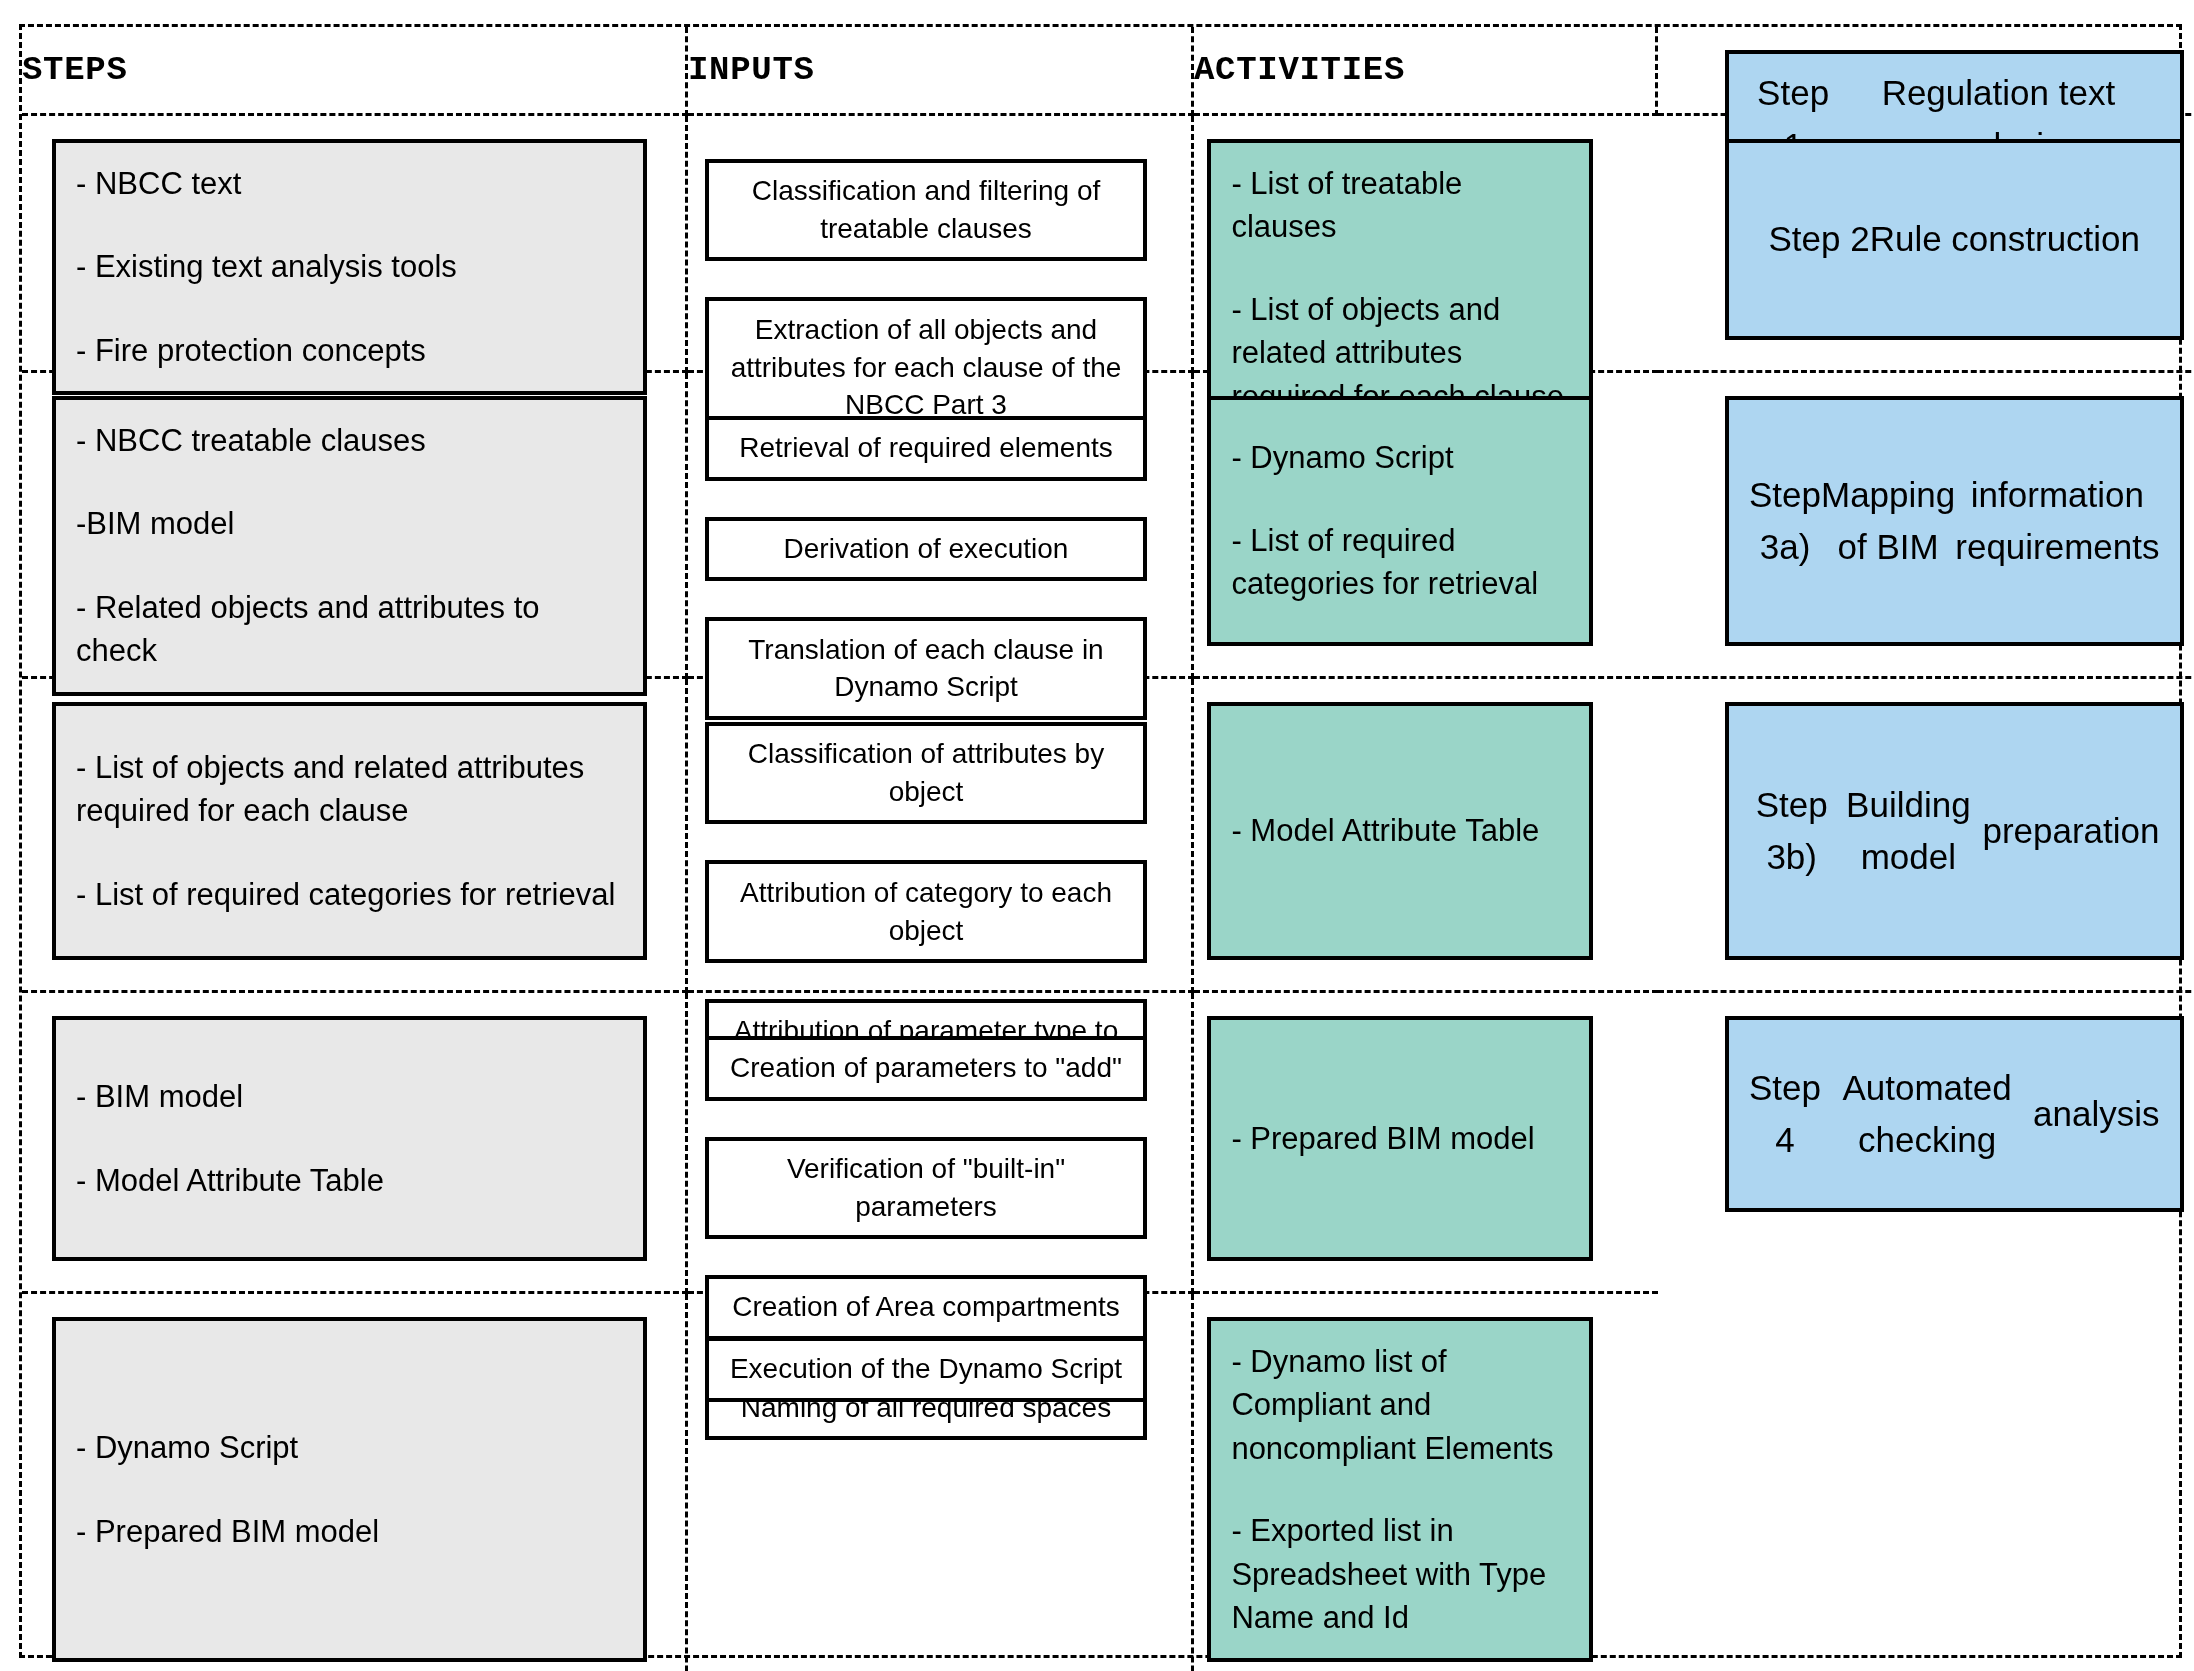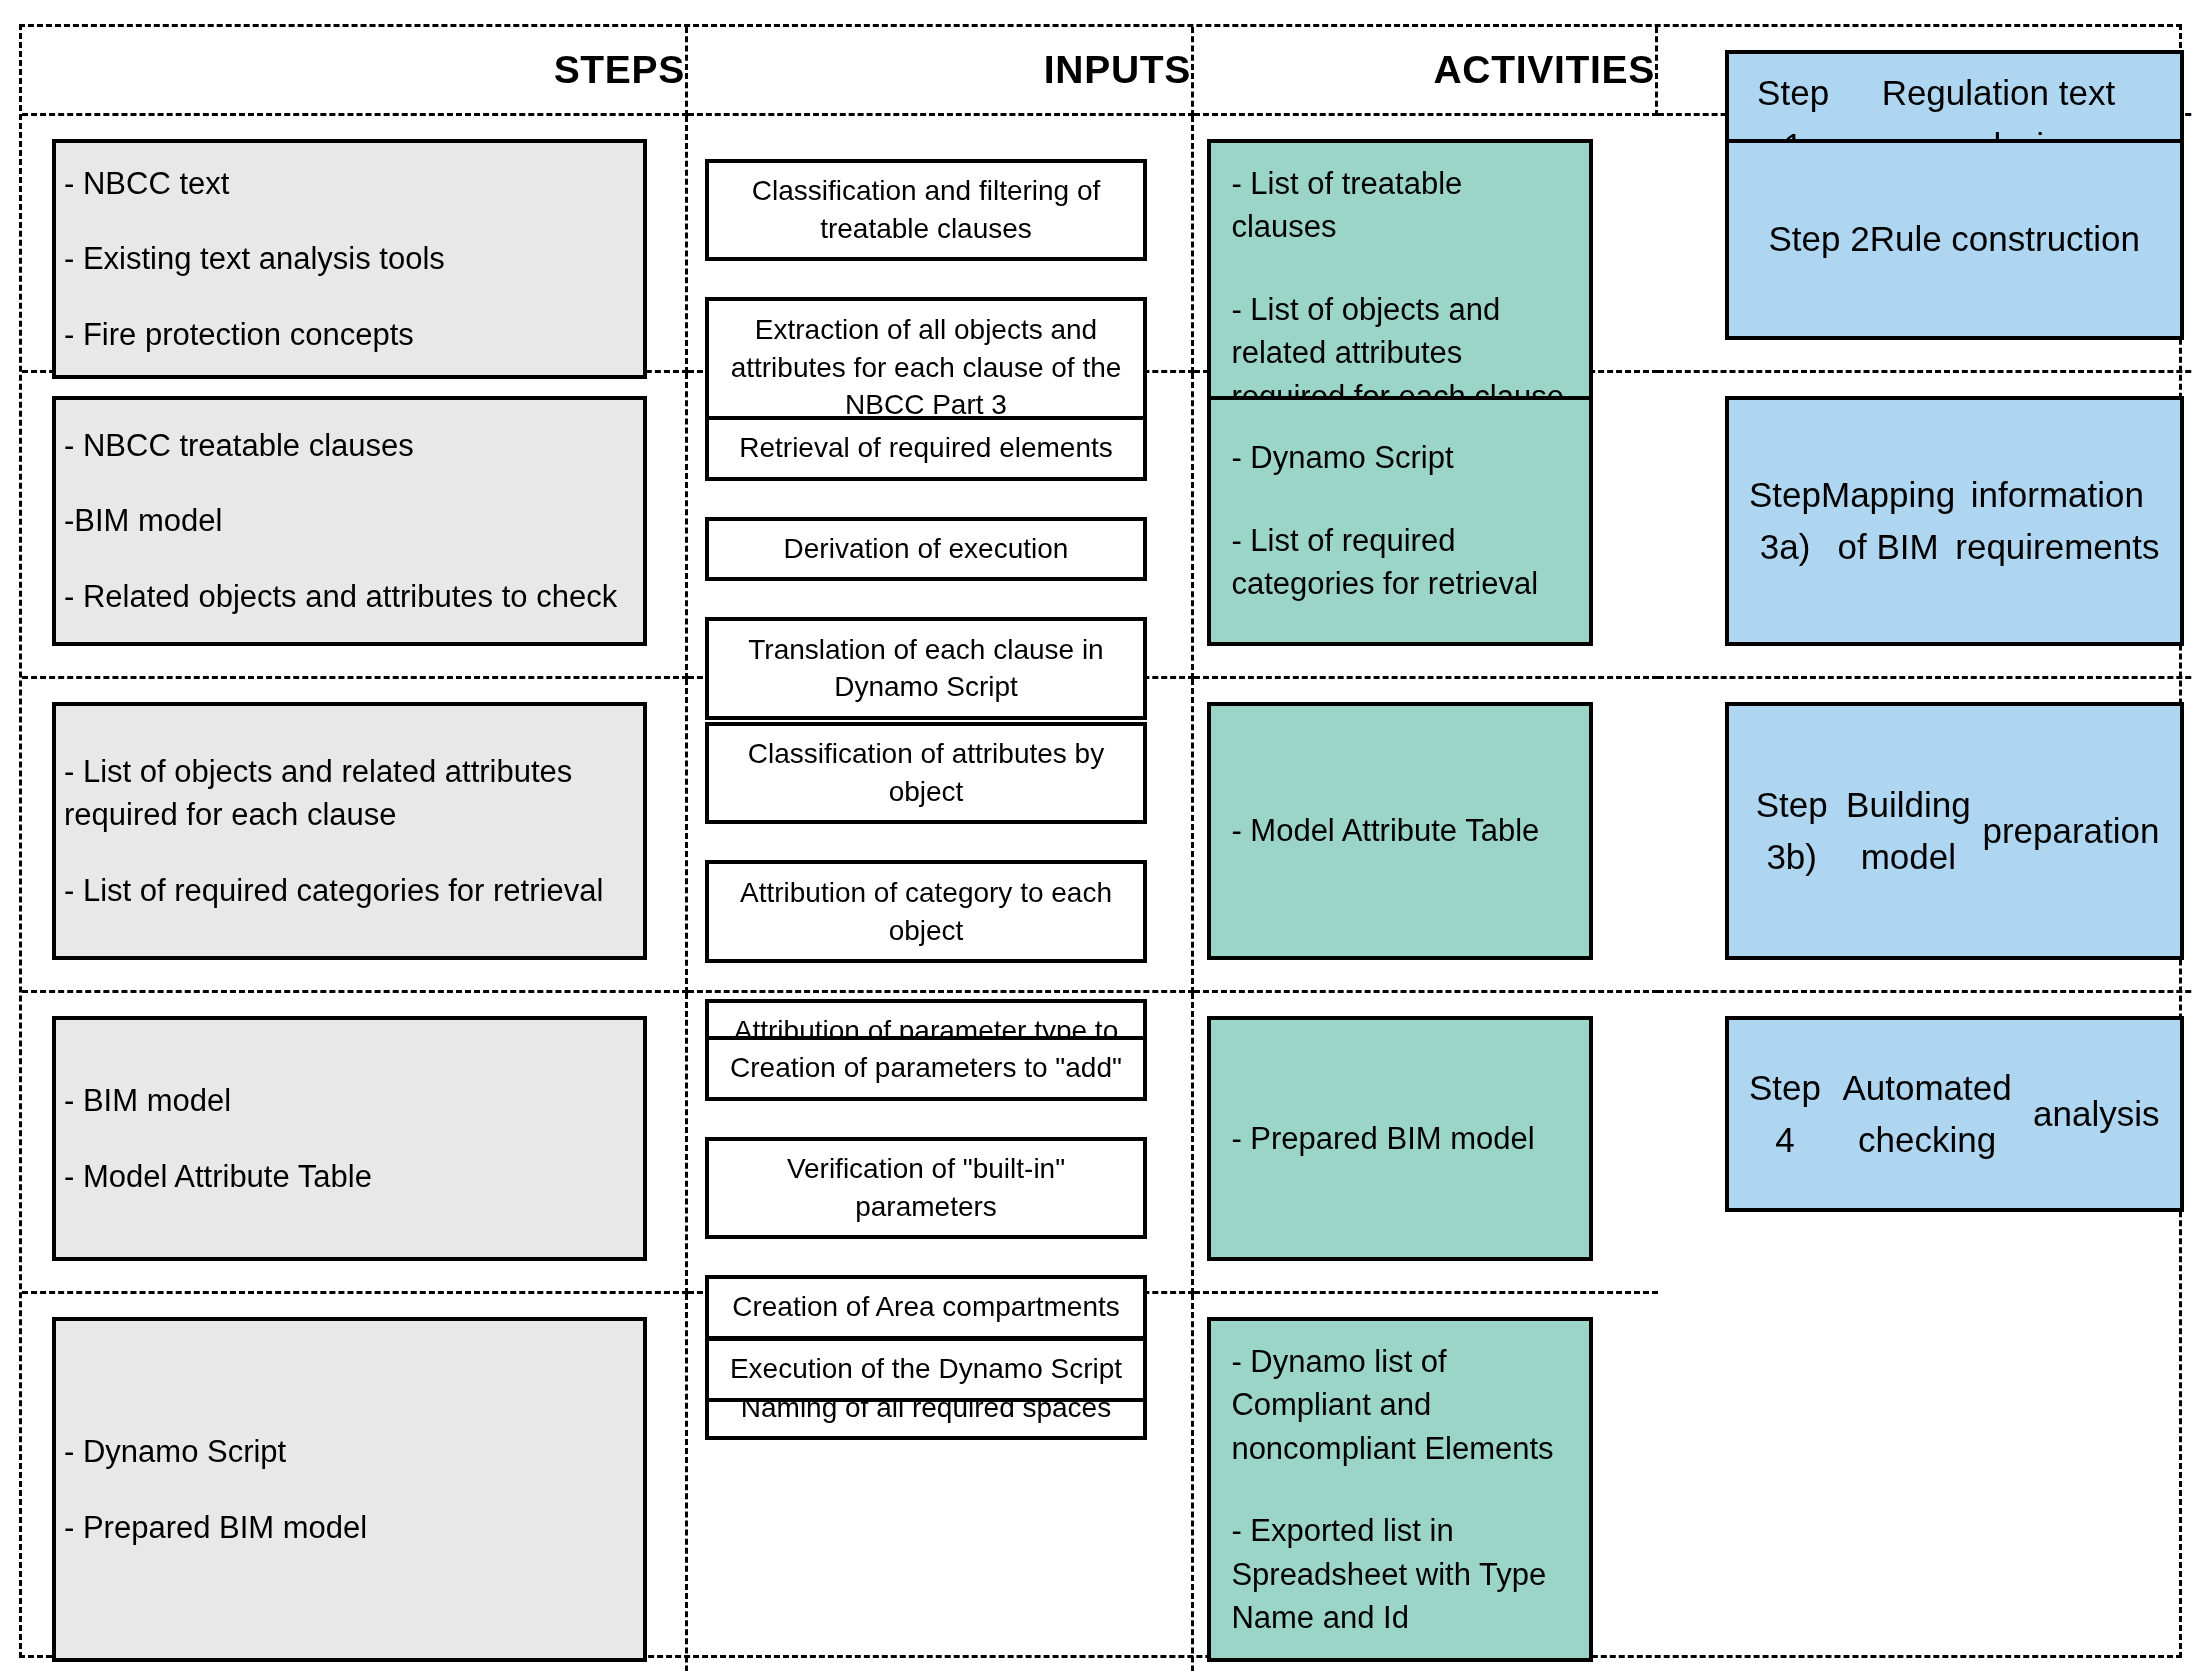--- a/index.html
+++ b/index.html
@@ -31,24 +31,25 @@
     border-right: 3.4px dashed var(--border, #000);
     border-bottom: 3.4px dashed var(--border, #000);
     display: flex;
     flex-direction: column;
   }
   .cell.col4 { border-right: none; }
   .cell.rowlast { border-bottom: none; }
 
   .header-cell {
     justify-content: center;
-    align-items: flex-end;
-    font-size: 39px;
+    align-items: flex-start;
+    font-size: 34px;
     font-weight: bold;
     letter-spacing: 0.7px;
+    font-family: Liberation Mono, monospace;
   }
 
   
   .cell.steps      { padding: 23px 40px 30px 67px; }
   .cell.inputs     { padding: 23px 38px 30px 30px; }
   .cell.activities { padding: 23px 44px 30px 17px; gap: 16px; }
   .cell.outputs    { padding: 23px 65px 30px 13.4px; }
   .cell.row5.steps      { padding-bottom: 82px; }
   .cell.row5.inputs     { padding-bottom: 82px; }
   .cell.row5.activities { padding-bottom: 82px; }
@@ -71,24 +72,24 @@
     line-height: 1.5;
     padding: 13.4px 20px;
   }
 
   .input-box {
     background: var(--input-fill, #E8E8E8);
     flex: 1;
     display: flex;
     flex-direction: column;
     justify-content: center;
-    gap: 32px;
+    gap: 40px;
     font-size: 31px;
     line-height: 1.4;
-    padding: 19px 8px;
+    padding: 19px 20px;
     text-align: left;
   }
 
   .activity-box {
     background: var(--activity-fill, #FFFFFF);
     border-width: 4px;
     font-size: 28px;
     line-height: 1.35;
     text-align: center;
     padding: 9.4px 16px;

